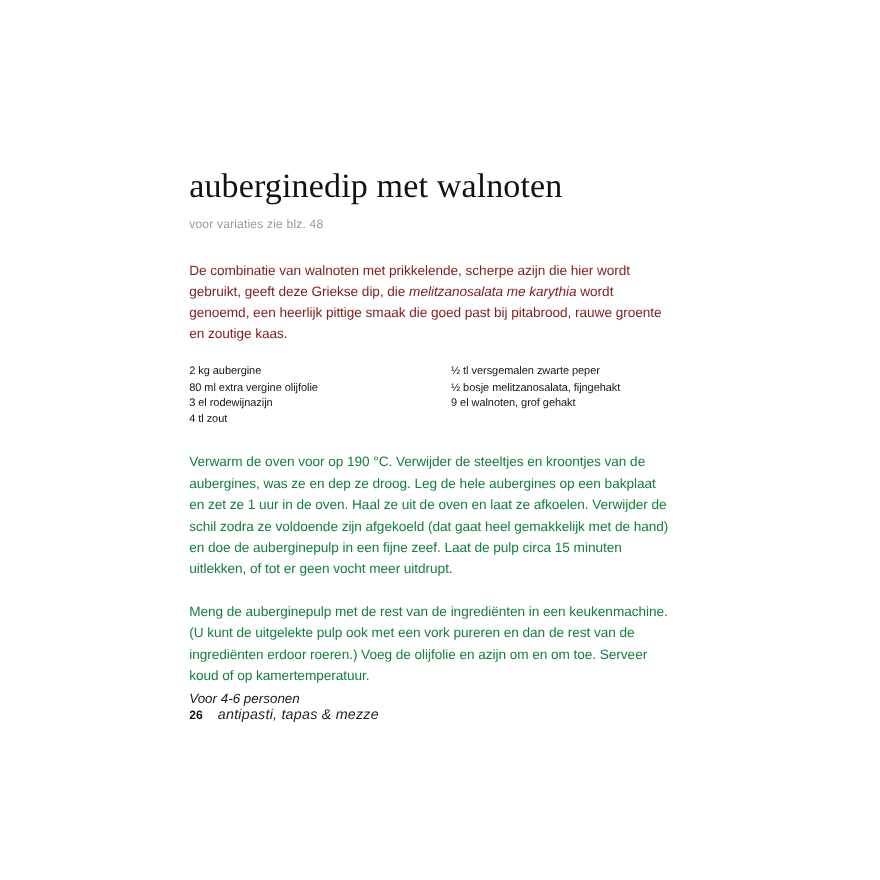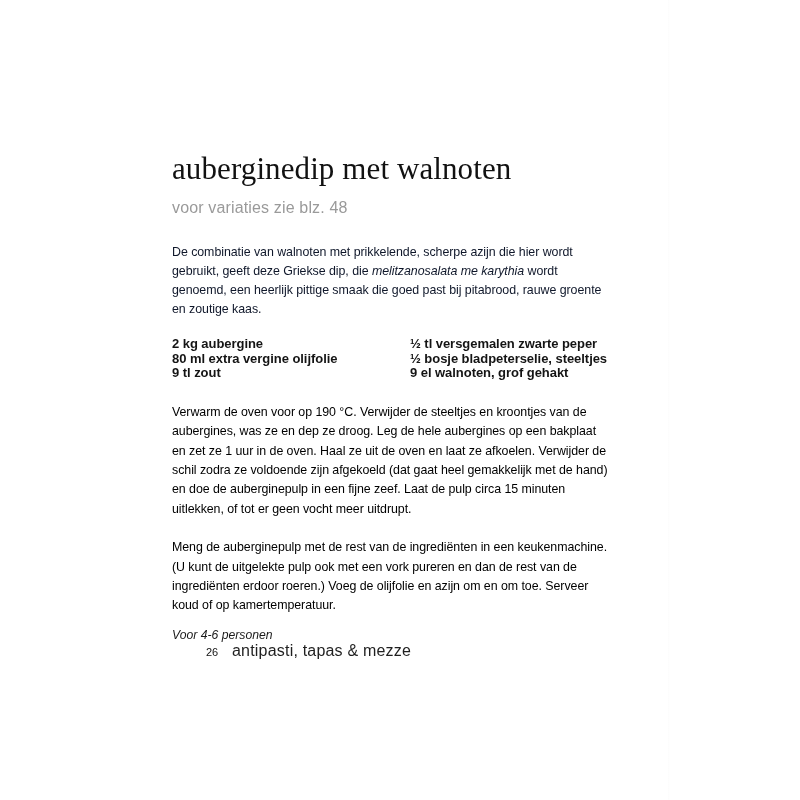--- a/index.html
+++ b/index.html
@@ -46,60 +46,60 @@
     font-size: 31px;
     line-height: 1.12;
     font-weight: 400;
     letter-spacing: 0.1px;
     color: #111111;
     margin: 0 0 11px 0;
   }
 
   .recipe-subtitle {
     font-family: "Liberation Sans", sans-serif;
-    font-size: 16px;
+    font-size: 11px;
     line-height: 1.2;
     color: #9a9a9a;
     margin: 0 0 26px 0;
     letter-spacing: 0.15px;
   }
 
   .intro {
     font-family: "Liberation Sans", sans-serif;
     font-size: 12.4px;
     line-height: 19px;
-    color: #0f172a;
+    color: #7f1d1d;
     margin: 0 0 18px 0;
     letter-spacing: -0.05px;
   }
   .intro em {
     font-style: italic;
   }
 
   .ingredients {
     display: flex;
     margin: 0 0 22px 0;
   }
   .ing-col {
     font-family: "Liberation Sans", sans-serif;
-    font-size: 13px;
+    font-size: 10px;
     line-height: 14.6px;
-    font-weight: bold;
+    font-weight: normal;
     color: #141414;
     letter-spacing: -0.05px;
   }
   .ing-col.left  { width: 238px; }
   .ing-col.right { width: 202px; }
   .ing-item { white-space: nowrap; }
 
   .method-para {
     font-family: "Liberation Sans", sans-serif;
     font-size: 12.4px;
     line-height: 19.4px;
-    color: #000000;
+    color: #15803d;
     margin: 0 0 19px 0;
     letter-spacing: -0.05px;
   }
 
   .serves {
     position: absolute;
     left: 172px;
     top: 607px;
     font-family: "Liberation Sans", sans-serif;
     font-style: italic;
@@ -112,29 +112,29 @@
   .footer {
     position: absolute;
     left: 172px;
     top: 642px;
     display: flex;
     align-items: baseline;
     font-family: "Liberation Sans", sans-serif;
   }
   .folio {
     font-size: 11px;
-    font-weight: normal;
+    font-weight: bold;
     color: #141414;
     width: 26px;
-    margin-left: 34px;
   }
   .running-head {
-    font-size: 16px;
+    font-size: 13px;
     color: #1f1f1f;
     letter-spacing: 0.2px;
+    font-style: italic;
   }
 </style>
 </head>
 <body>
 
 <div class="page">
 
   <div class="scan-edge"></div>
 
   <div class="content">
@@ -142,25 +142,26 @@
     <h1 class="recipe-title">auberginedip met walnoten</h1>
 
     <div class="recipe-subtitle">voor variaties zie blz. 48</div>
 
     <p class="intro"><span>De combinatie van walnoten met prikkelende, scherpe azijn die hier wordt gebruikt, geeft deze Griekse dip, die </span><em>melitzanosalata me karythia</em><span> wordt genoemd, een heerlijk pittige smaak die goed past bij pitabrood, rauwe groente en zoutige kaas.</span></p>
 
     <div class="ingredients">
       <div class="ing-col left">
         <div class="ing-item">2 kg aubergine</div>
         <div class="ing-item">80 ml extra vergine olijfolie</div>
-        <div class="ing-item">9 tl zout</div>
+        <div class="ing-item">3 el rodewijnazijn</div>
+        <div class="ing-item">4 tl zout</div>
       </div>
       <div class="ing-col right">
         <div class="ing-item">½ tl versgemalen zwarte peper</div>
-        <div class="ing-item">½ bosje bladpeterselie, steeltjes</div>
+        <div class="ing-item">½ bosje melitzanosalata, fijngehakt</div>
         <div class="ing-item">9 el walnoten, grof gehakt</div>
       </div>
     </div>
 
     <p class="method-para">Verwarm de oven voor op 190 °C. Verwijder de steeltjes en kroontjes van de aubergines, was ze en dep ze droog. Leg de hele aubergines op een bakplaat en zet ze 1 uur in de oven. Haal ze uit de oven en laat ze afkoelen. Verwijder de schil zodra ze voldoende zijn afgekoeld (dat gaat heel gemakkelijk met de hand) en doe de auberginepulp in een fijne zeef. Laat de pulp circa 15 minuten uitlekken, of tot er geen vocht meer uitdrupt.</p>
 
     <p class="method-para">Meng de auberginepulp met de rest van de ingrediënten in een keukenmachine. (U kunt de uitgelekte pulp ook met een vork pureren en dan de rest van de ingrediënten erdoor roeren.) Voeg de olijfolie en azijn om en om toe. Serveer koud of op kamertemperatuur.</p>
 
   </div>
 

